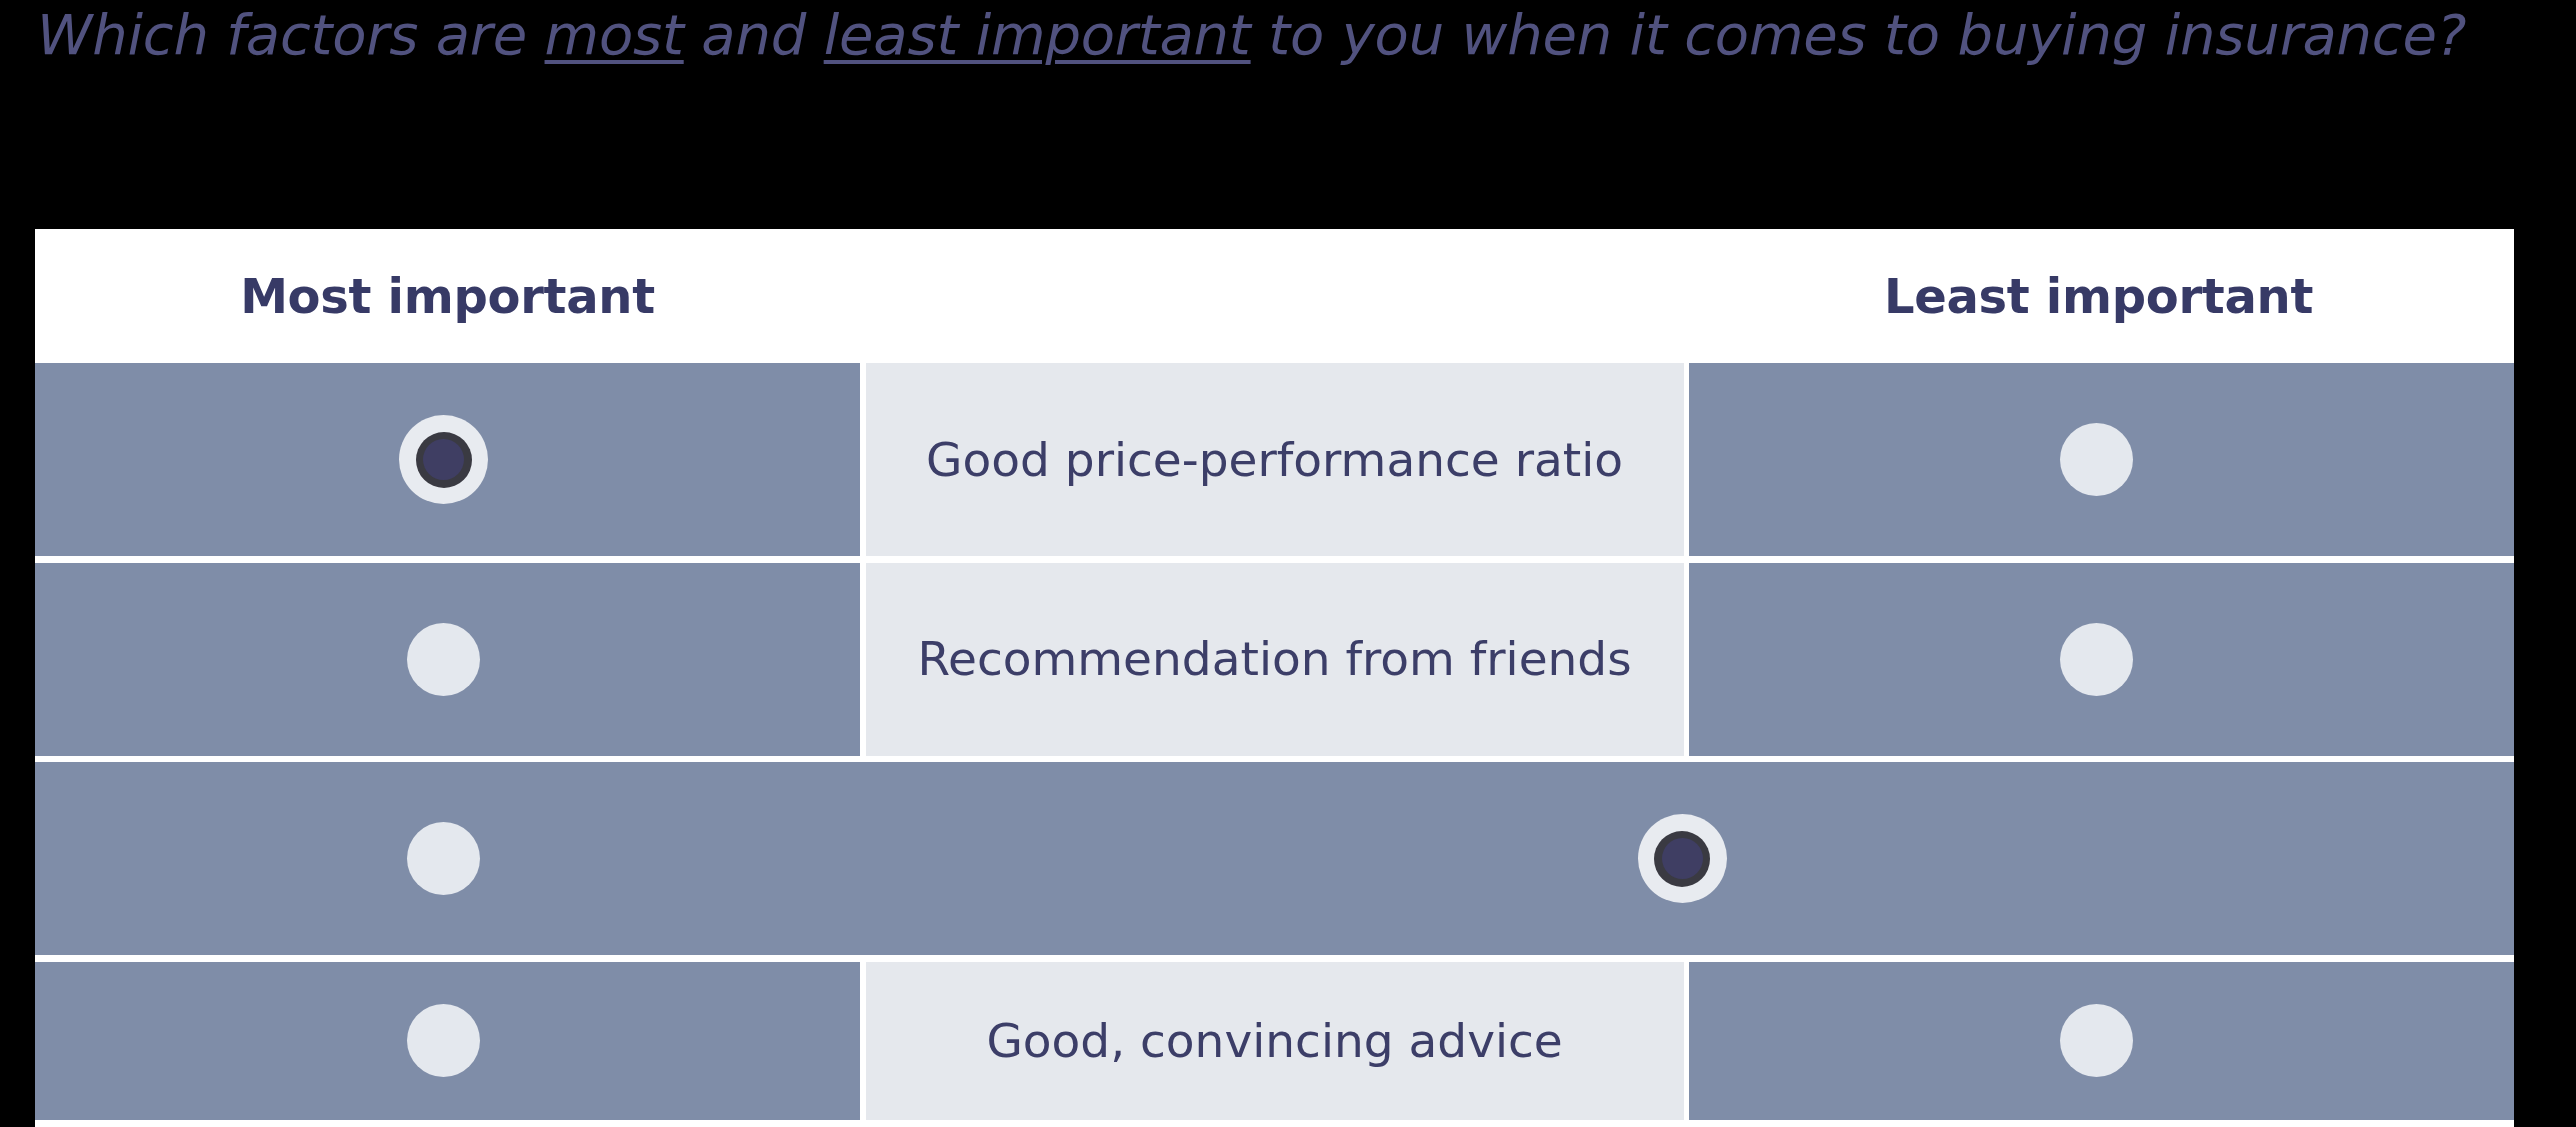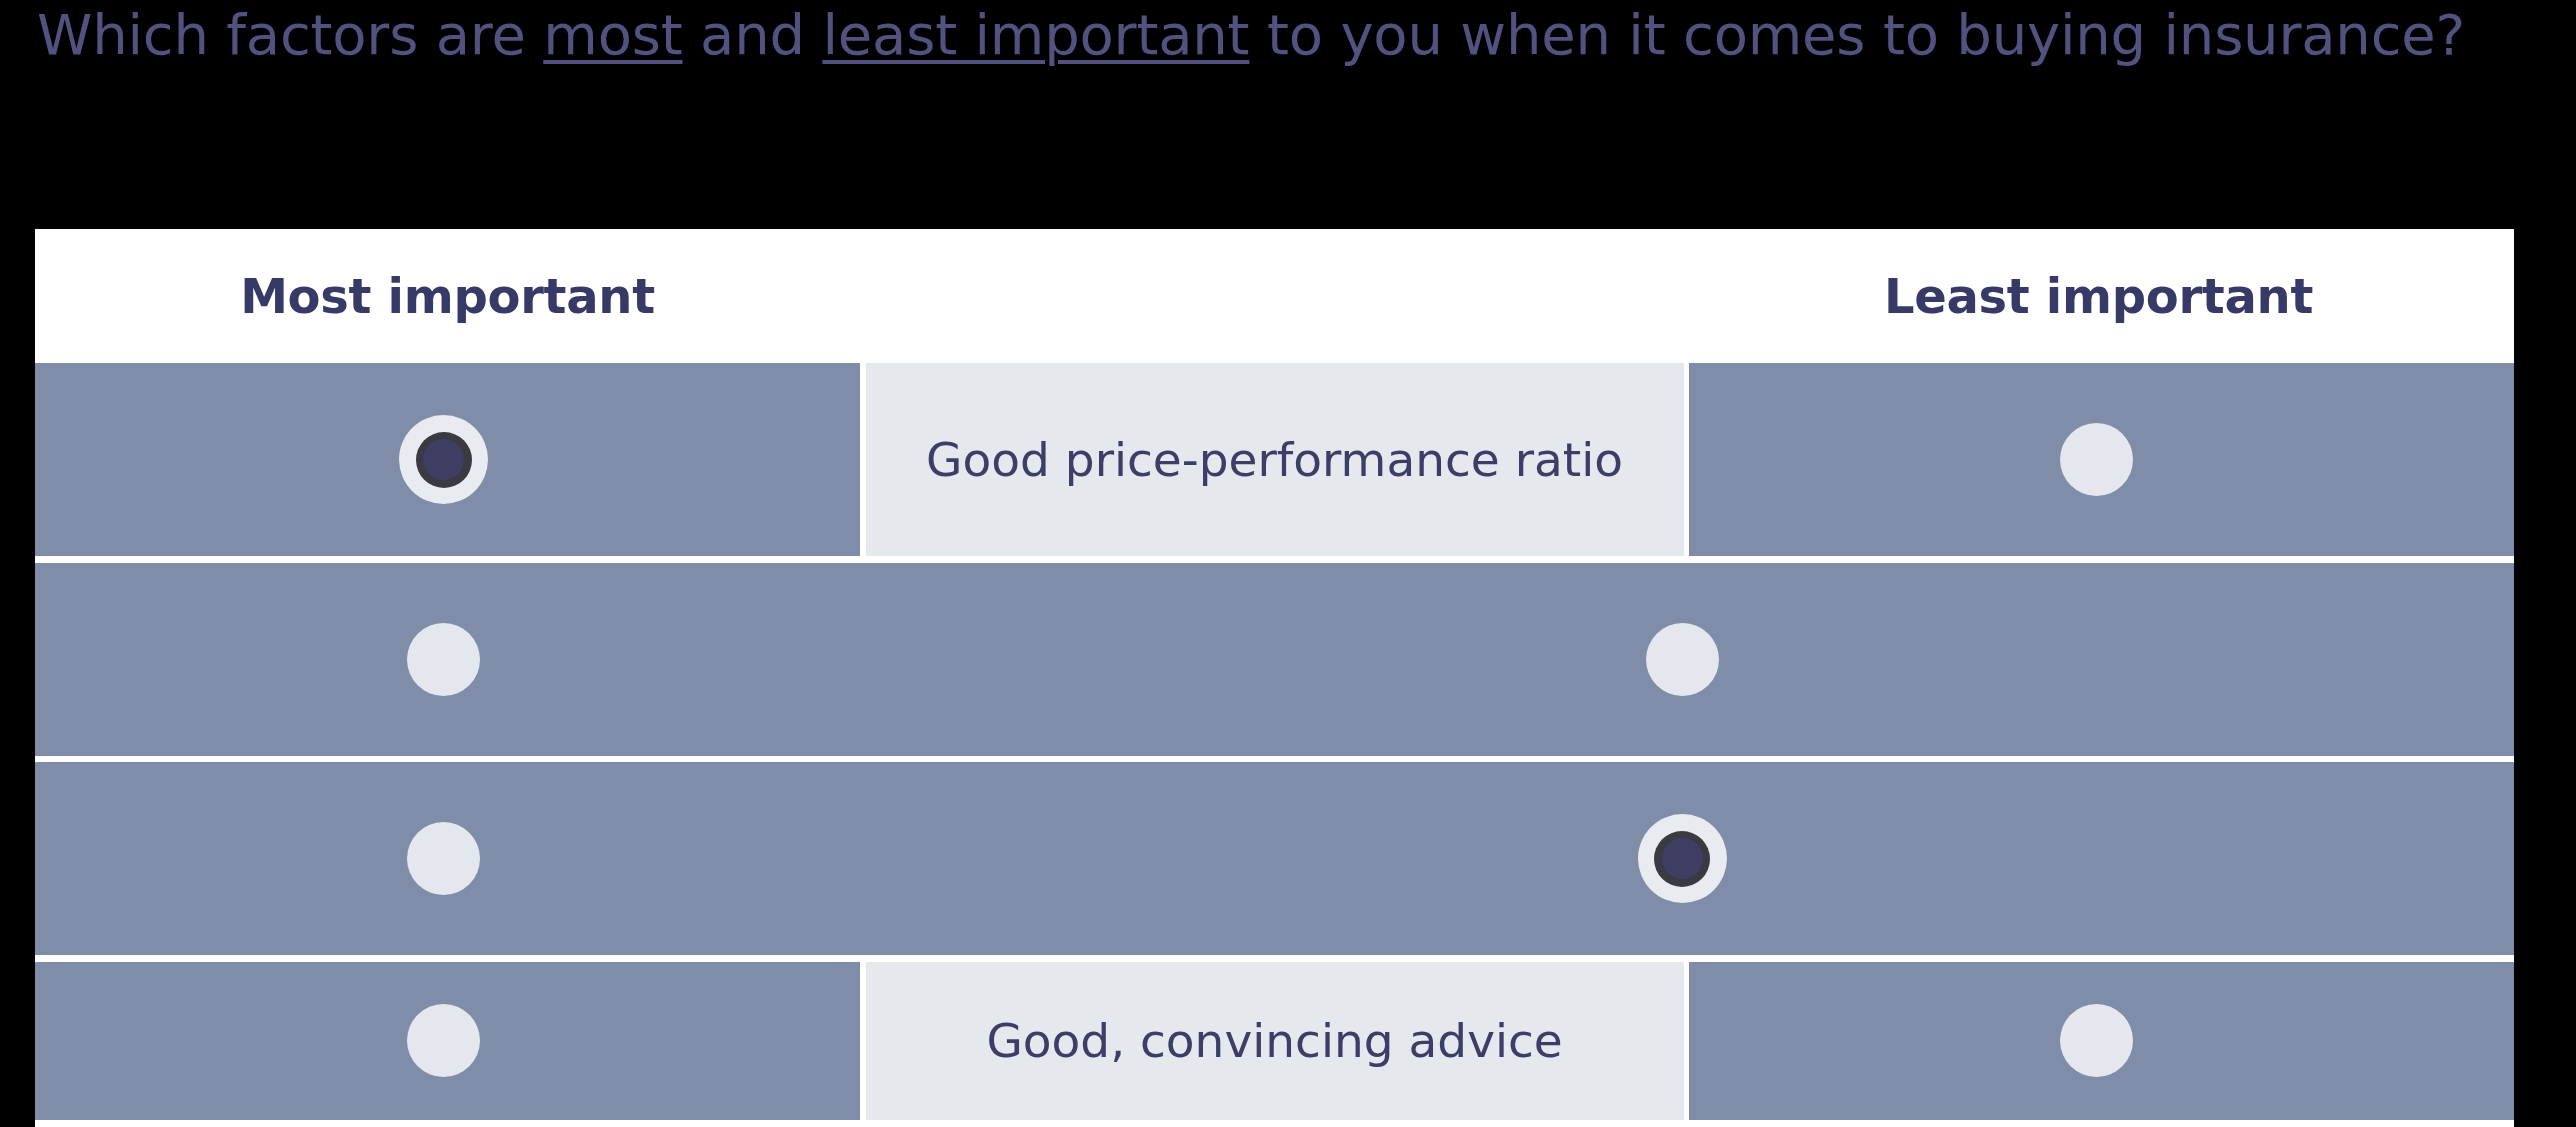--- a/index.html
+++ b/index.html
@@ -22,20 +22,21 @@
     left: 37px;
     top: 5.6px;
     width: 2440px;
     color: #51527f;
     font-family: "DejaVu Sans", "Liberation Sans", sans-serif;
     font-size: 56px;
     line-height: 1.04;
     font-weight: 400;
     letter-spacing: -0.2px;
     white-space: pre-wrap;
+    font-style: italic;
   }
   #question-title .u {
     text-decoration: underline;
     text-underline-offset: 5.6px;
     text-decoration-thickness: 3.7px;
   }
 
   
   #matrix-table {
     position: absolute;
@@ -178,20 +179,21 @@
       <div class="cell cell-label">Good price-performance ratio</div>
       <div class="cell cell-radio-right">
         <span class="radio radio-off"></span>
       </div>
     </div>
 
     <div class="matrix-row">
       <div class="cell cell-radio-left">
         <span class="radio radio-off"></span>
       </div>
+      <div class="cell cell-label">Recommendation from friends</div>
       <div class="cell cell-radio-right">
         <span class="radio radio-off"></span>
       </div>
     </div>
 
     <div class="matrix-row">
       <div class="cell cell-radio-left">
         <span class="radio radio-off"></span>
       </div>
       <div class="cell cell-radio-right">

